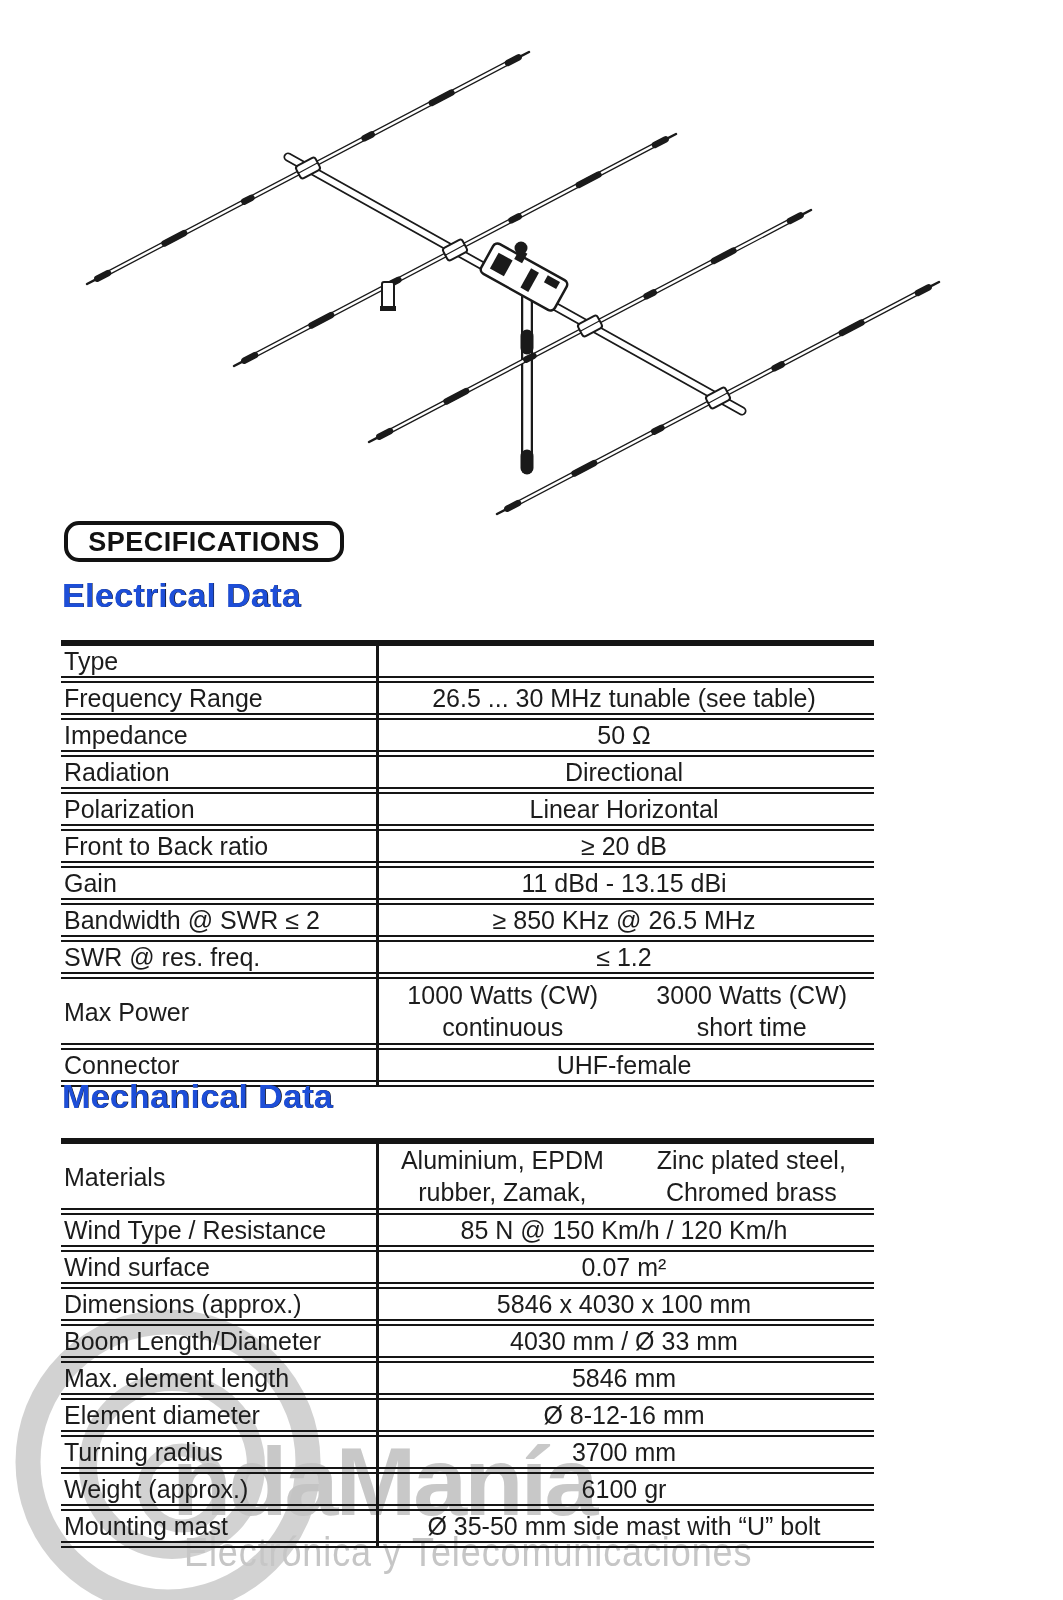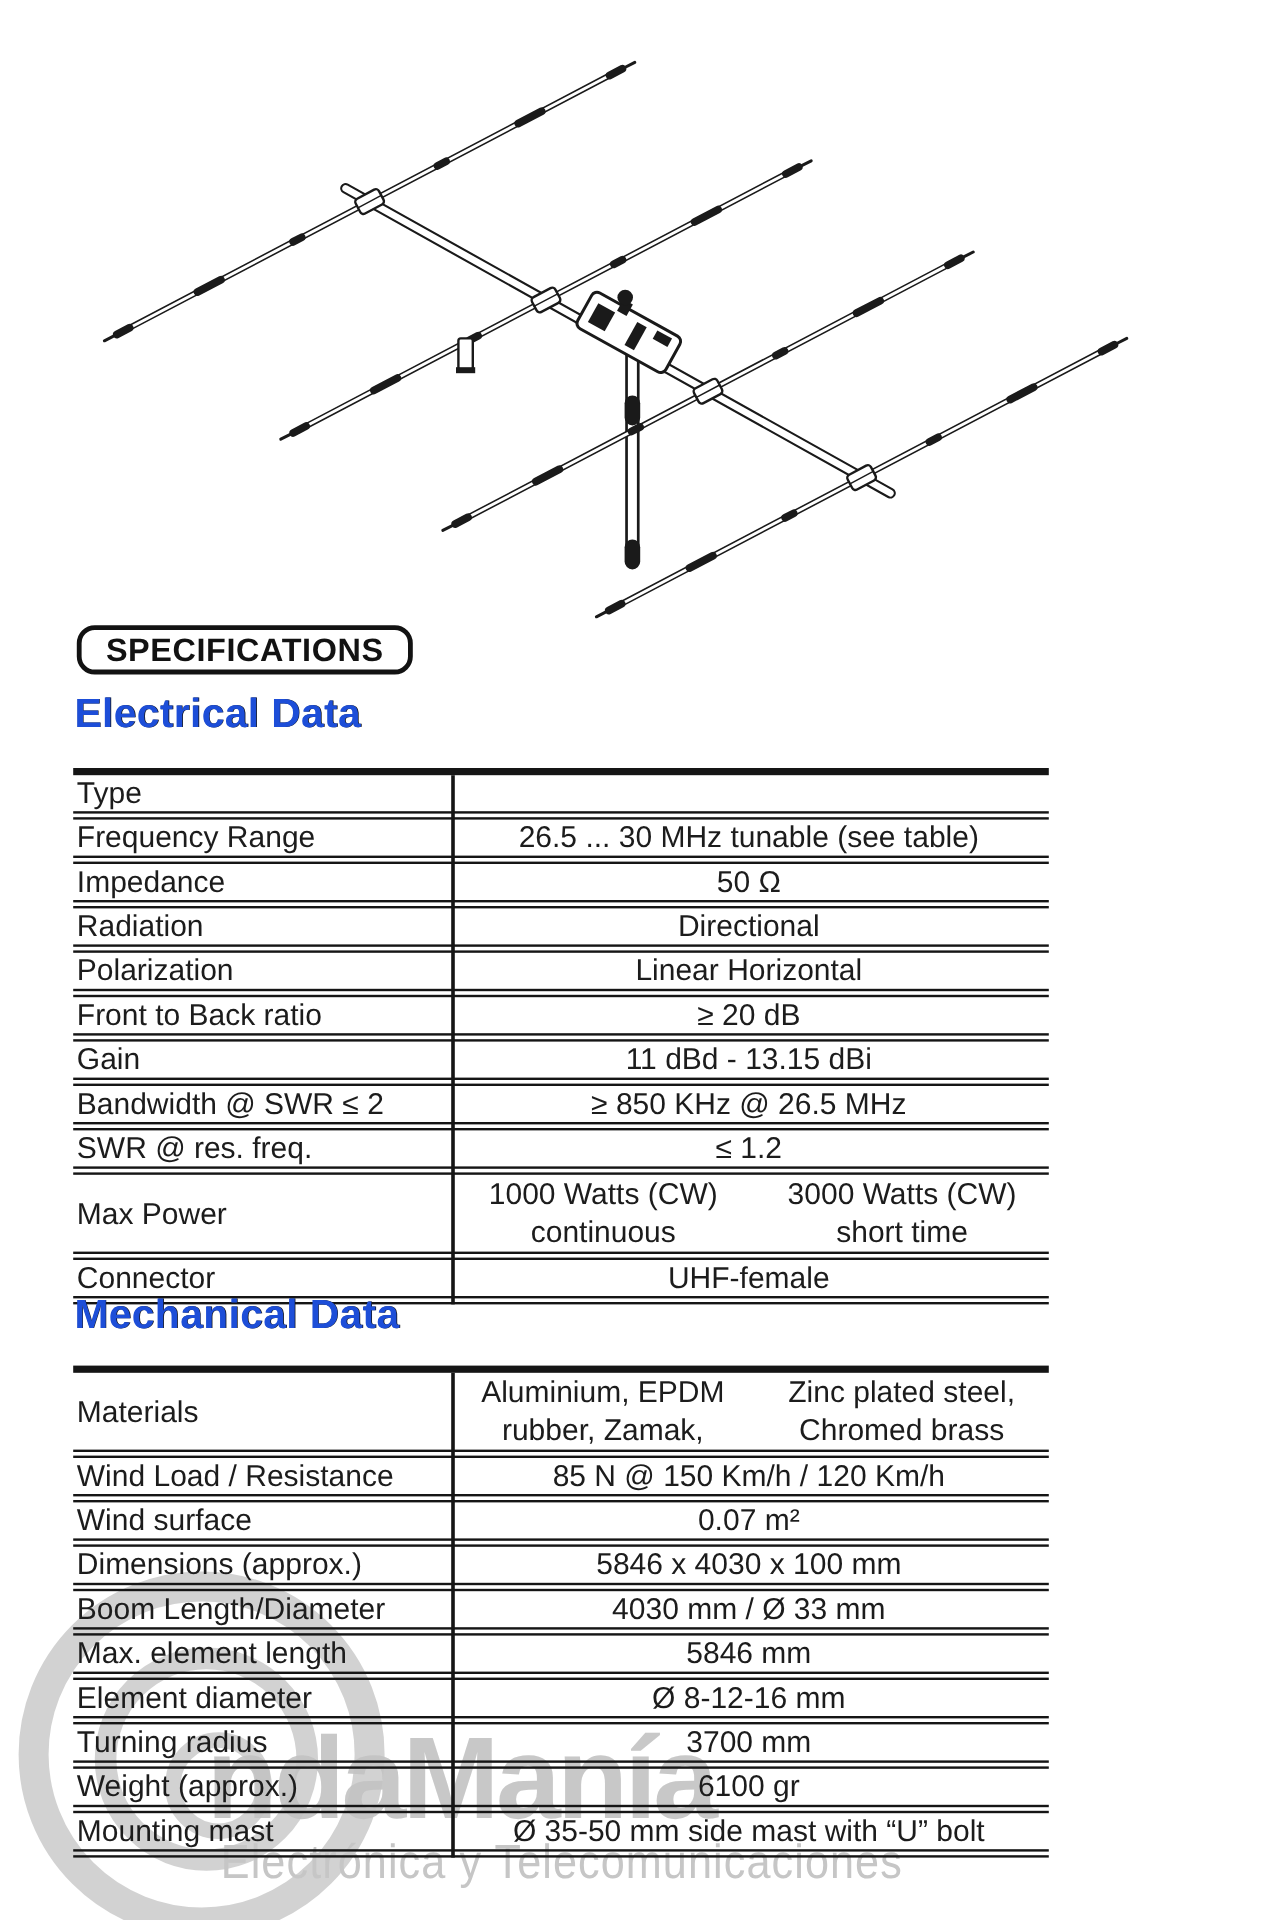--- a/index.html
+++ b/index.html
@@ -227,21 +227,21 @@
 <div class="spec-table" id="mechanical-table">
   <div class="vline"></div>
   <div class="row tall">
     <div class="lbl">Materials</div>
     <div class="val-multi">
       <div>Aluminium, EPDM rubber, Zamak,</div>
       <div>Zinc plated steel, Chromed brass</div>
     </div>
   </div>
   <div class="row">
-      <div class="lbl">Wind Load / Resistance</div>
+      <div class="lbl">Wind Type / Resistance</div>
       <div class="val">85 N @ 150 Km/h   / 120 Km/h</div>
     </div>
   <div class="row">
       <div class="lbl">Wind surface</div>
       <div class="val">0.07 m²</div>
     </div>
   <div class="row">
       <div class="lbl">Dimensions (approx.)</div>
       <div class="val">5846 x 4030 x 100 mm</div>
     </div>

